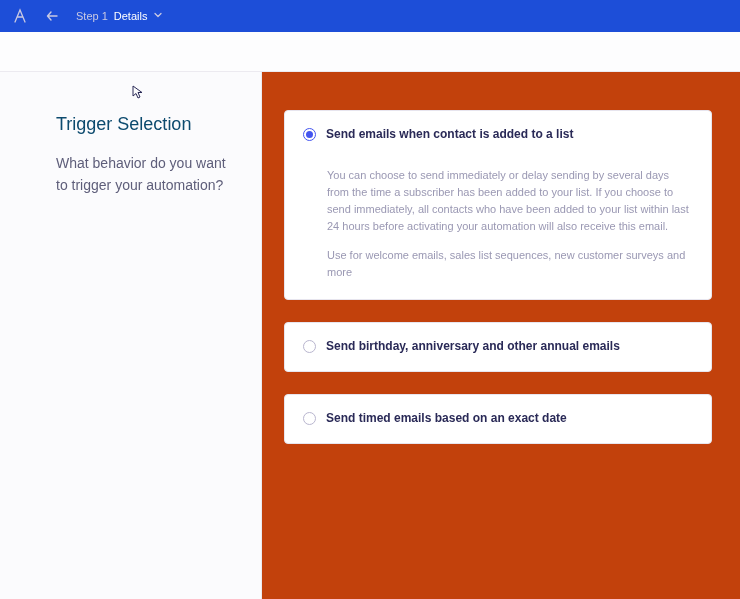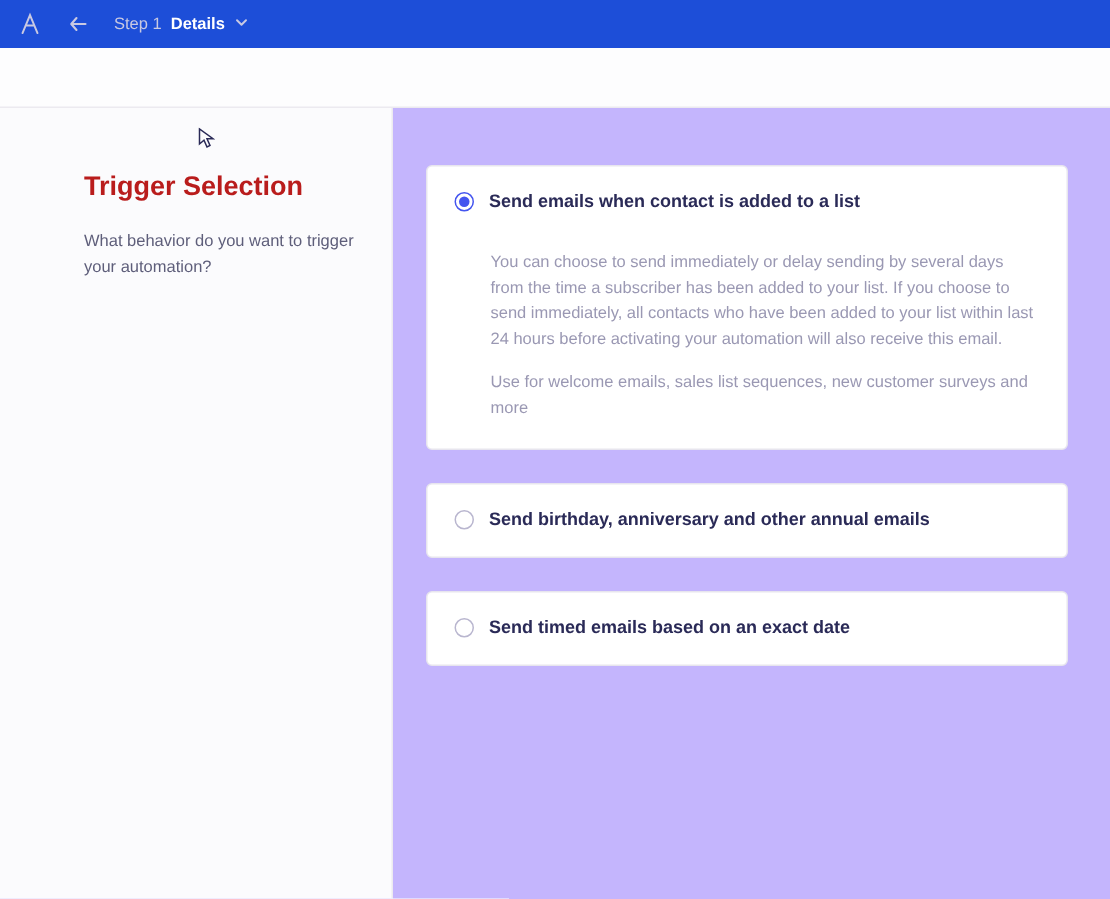--- a/index.html
+++ b/index.html
@@ -9,50 +9,50 @@
     height: 32px;
     display: flex;
     align-items: center;
     padding: 0 8px;
     color: #e6e6f0;
     font-size: 11px;
   }
   .logo { width: 20px; height: 20px; display:flex; align-items:center; justify-content:center; margin-right: 12px; margin-left:2px;}
   .back-btn { width: 20px; height:20px; display:flex; align-items:center; justify-content:center; margin-right: 14px; cursor:pointer; }
   .step-dropdown { display:flex; align-items:center; gap:6px; cursor:pointer; font-size:11px; color:#c9c9e2;}
-  .step-dropdown .bold { color:#fff; font-weight:700; }
+  .step-dropdown .bold { color:#fff; font-weight:400; }
   .cursor-float {
     position: absolute; left: 132px; top: 53px; width:14px; height:14px;
   }
   .body {
     display:flex;
     height: calc(599px - 32px);
     position: relative;
   }
   .left-col {
     width: 262px;
     padding: 82px 24px 0 56px;
     border-right: 1px solid #eceaf0;
     background:#fbfbfd;
   }
   .left-col h1 {
     font-size: 18px;
-    font-weight: 700;
-    color: #b91c1c;
+    font-weight: 400;
+    color: #0c4a6e;
     margin-bottom: 18px;
   }
   .left-col p {
-    font-size: 11px;
+    font-size: 14px;
     line-height: 1.55;
     color: #5e5e7a;
   }
   .right-col {
     flex: 1;
     padding: 78px 28px 24px 22px;
-    background:#c4b5fd;
+    background:#c2410c;
     overflow:hidden;
   }
   .option-card {
     border: 1px solid #e7e5ee;
     border-radius: 4px;
     padding: 16px 18px 18px 18px;
     margin-bottom: 22px;
     background:#fff;
   }
   .option-head {

